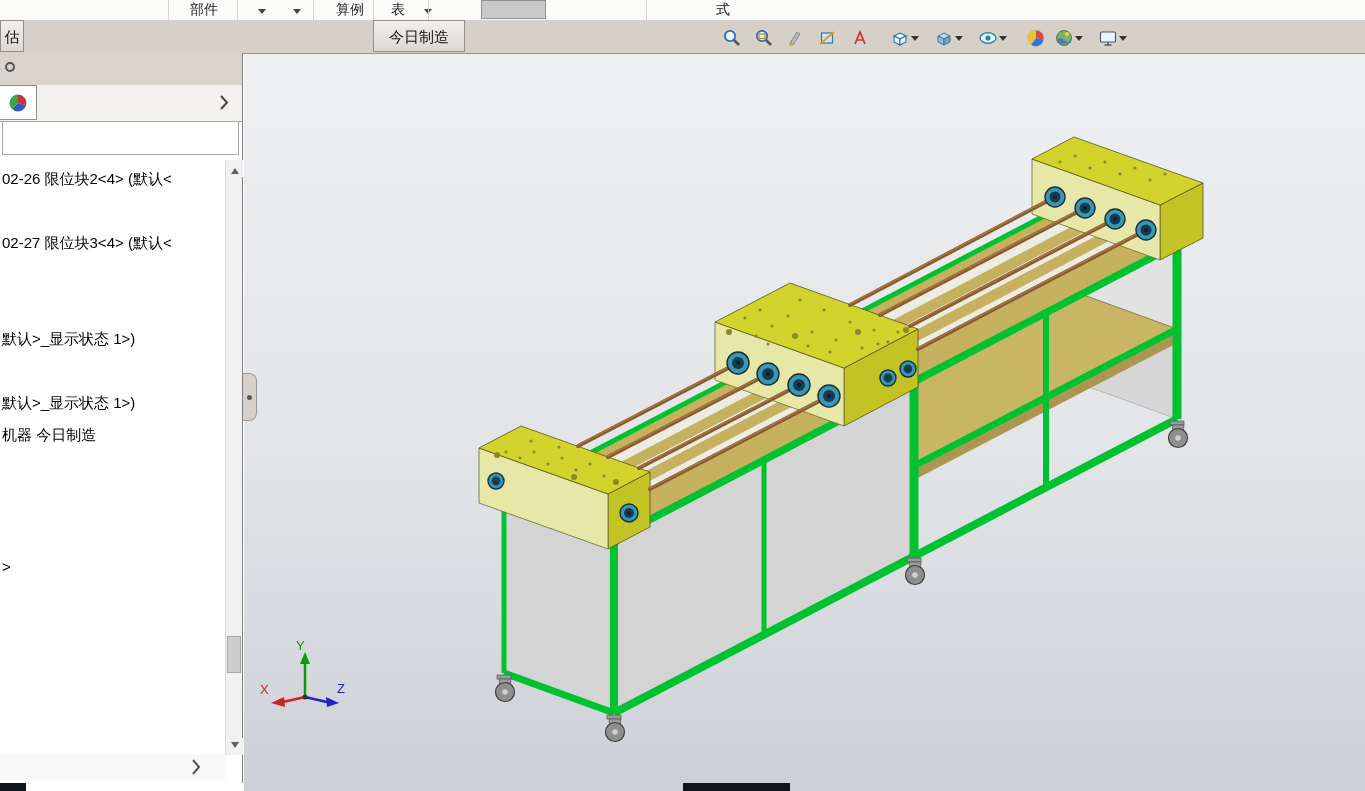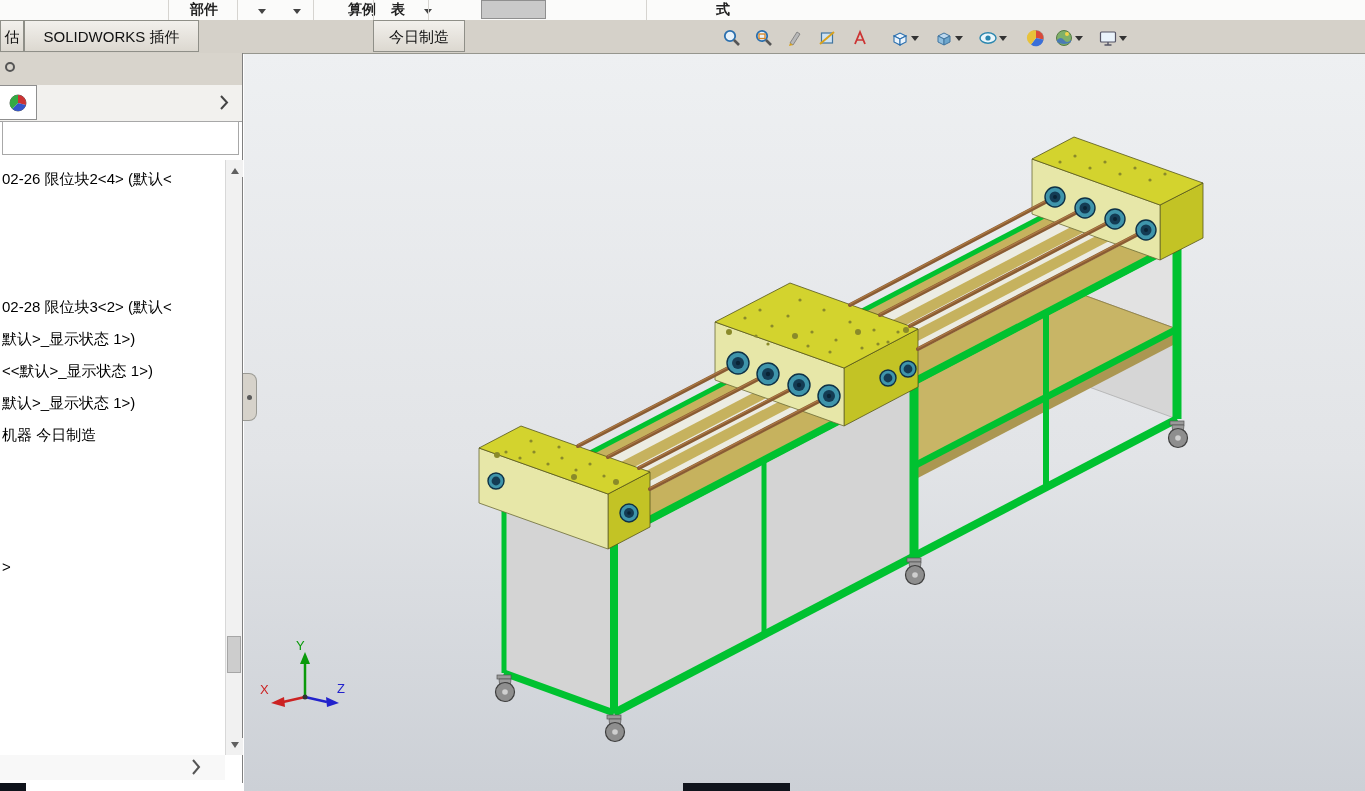--- a/index.html
+++ b/index.html
@@ -2,21 +2,21 @@
 <html><head>
 <meta charset="utf-8">
 <style>
   html,body{margin:0;padding:0;}
   body{width:1365px;height:791px;position:relative;overflow:hidden;
        font-family:"Liberation Sans","DejaVu Sans",sans-serif;background:#fff;}
 
   
   .top-strip{position:absolute;left:0;top:0;width:1365px;height:20px;background:#fbfbfa;
              border-bottom:1px solid #c6c6c2;}
-  .rlabel{position:absolute;top:1px;font-size:14px;color:#222;white-space:nowrap;font-weight:bold;}
+  .rlabel{position:absolute;top:1px;font-size:14px;color:#222;white-space:nowrap;}
   .rsep{position:absolute;top:0;width:1px;height:20px;background:#d6d4d0;}
   .rcaret{position:absolute;top:9px;width:0;height:0;border:4px solid transparent;border-top:5px solid #444;}
   .rpressed{position:absolute;left:481px;top:0;width:65px;height:19px;background:#c9c9c9;
             border:1px solid #8f8f8f;box-sizing:border-box;}
 
   
   .tab-bar{position:absolute;left:0;top:20px;width:1365px;height:33px;background:#d5d1c9;
            border-bottom:1px solid #96968e;}
   .cad-tab{position:absolute;top:0;height:32px;line-height:32px;text-align:center;font-size:15px;color:#111;
            background:linear-gradient(#f2f0ec,#dcd8d0);border:1px solid #8f8f88;box-sizing:border-box;
@@ -277,38 +277,37 @@
       <circle cx="305" cy="697" r="2.5" fill="#333"></circle>
       <text x="296" y="650" font-size="13" fill="#0a9a0a">Y</text>
       <text x="260" y="694" font-size="13" fill="#cc2222">X</text>
       <text x="337" y="693" font-size="13" fill="#2222cc">Z</text>
     </g>
   </svg>
 </div>
 
 <div class="top-strip">
   <span class="rlabel" style="left:190px">部件</span>
-  <span class="rlabel" style="left:348px">算例</span>
+  <span class="rlabel" style="left:336px">算例</span>
   <span class="rlabel" style="left:391px">表</span>
   <span class="rlabel" style="left:716px">式</span>
   <span class="rcaret" style="left:258px"></span>
   <span class="rcaret" style="left:293px"></span>
   <span class="rcaret" style="left:424px"></span>
   <span class="rsep" style="left:168px"></span>
   <span class="rsep" style="left:237px"></span>
   <span class="rsep" style="left:313px"></span>
   <span class="rsep" style="left:373px"></span>
   <span class="rsep" style="left:428px"></span>
   <span class="rsep" style="left:646px"></span>
   <span class="rpressed"></span>
 </div>
 
 <div class="tab-bar">
   <div class="cad-tab" style="left:0;width:24px">估</div>
-  <div class="cad-tab" style="left:24px;width:175px">SOLIDWORKS 插件</div>
   <div class="cad-tab" style="left:373px;width:92px">今日制造</div>
 </div>
 
 <div class="hud">
   <div class="hud-btn">
     <svg width="20" height="20" viewBox="0 0 20 20">
         <circle cx="8" cy="8" r="5.2" fill="#e8f2fa" stroke="#2a6fae" stroke-width="1.8"></circle>
         <path d="M12 12 L17 17" stroke="#555" stroke-width="2.6"></path>
       </svg>
   </div>
@@ -405,23 +404,22 @@
     <span class="flyout">
       <svg width="12" height="17" viewBox="0 0 12 17">
           <path d="M3 2 L9 8.5 L3 15" stroke="#444" fill="none" stroke-width="2"></path>
         </svg>
     </span>
   </div>
   <div class="filter-box"></div>
 
   <div class="tree">
     <div class="tree-item" style="top:4px">02-26 限位块2&lt;4&gt; (默认&lt;</div>
-    <div class="tree-item" style="top:132px">02-28 限位块3&lt;2&gt; (默认&lt;</div>
+    <div class="tree-item" style="top:68px">02-27 限位块3&lt;4&gt; (默认&lt;</div>
     <div class="tree-item" style="top:164px">默认&gt;_显示状态 1&gt;)</div>
-    <div class="tree-item" style="top:196px">&lt;&lt;默认&gt;_显示状态 1&gt;)</div>
     <div class="tree-item" style="top:228px">默认&gt;_显示状态 1&gt;)</div>
     <div class="tree-item" style="top:260px">机器 今日制造</div>
     <div class="tree-item" style="top:392px">&gt;</div>
   </div>
 
   <div class="vscroll">
     <div class="sbtn" style="top:0">
         <span class="tri-up"></span>
       </div>
     <div class="vthumb"></div>

